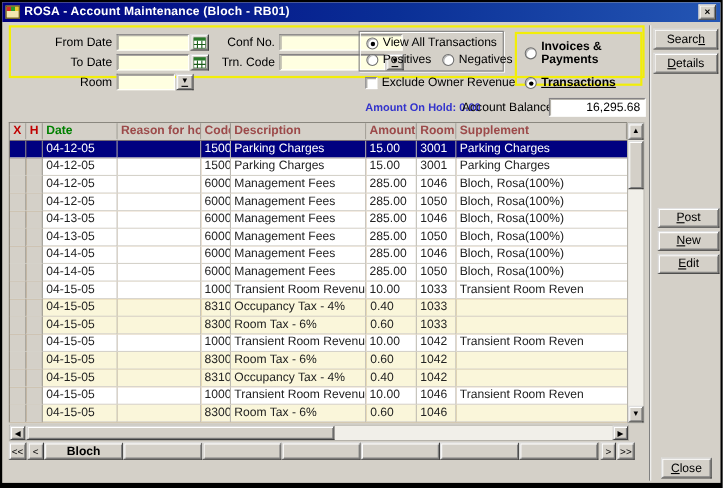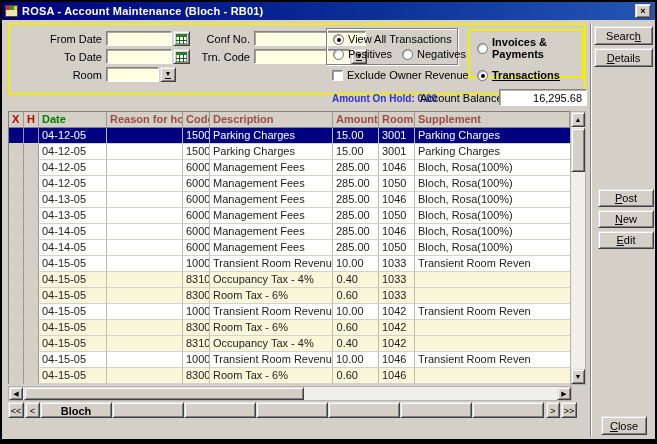--- a/index.html
+++ b/index.html
@@ -23,21 +23,21 @@
   .raised { background:#d4d0c8; border:1px solid; border-color:#dfdfdf #404040 #404040 #dfdfdf;
     box-shadow: inset 1px 1px 0 #fff, inset -1px -1px 0 #808080; }
   .inset  { border:1px solid; border-color:#848284 #fff #fff #848284;
     box-shadow: inset 1px 1px 0 #b5b2aa; }
 
   .btn { position:absolute; font-size:11px; color:#000; text-align:center; padding:0;
     background:#d4d0c8; border:1px solid; border-color:#dfdfdf #404040 #404040 #dfdfdf;
     box-shadow: inset 1px 1px 0 #fff, inset -1px -1px 0 #808080; cursor:default; }
 
   
-  #filter-panel { position:absolute; left:6px; top:21px; width:578px; height:72px;
+  #filter-panel { position:absolute; left:6px; top:21px; width:578px; height:48px;
     border:2px solid #f2ee08; background:#d4d0c8;padding-left:28px; }
   .flabel { position:absolute; font-size:11px; color:#000; text-align:right; }
   .field { position:absolute; height:15px; background:#ffffe1; font-size:11px; padding:0 2px;
     border:1px solid; border-color:#848284 #fff #fff #848284; box-shadow: inset 1px 1px 0 #a9a6a0; }
   .mini-btn { position:absolute; width:17px; height:15px; display:flex; align-items:center; justify-content:center;
     background:#d4d0c8; border:1px solid; border-color:#dfdfdf #404040 #404040 #dfdfdf;
     box-shadow: inset 1px 1px 0 #fff, inset -1px -1px 0 #808080; }
   .dd-glyph { font-size:7px; line-height:7px; color:#000; border-bottom:1px solid #000; padding-bottom:1px; }
 
   #view-group { position:absolute; left:316px; top:3px; width:132px; height:37px;

